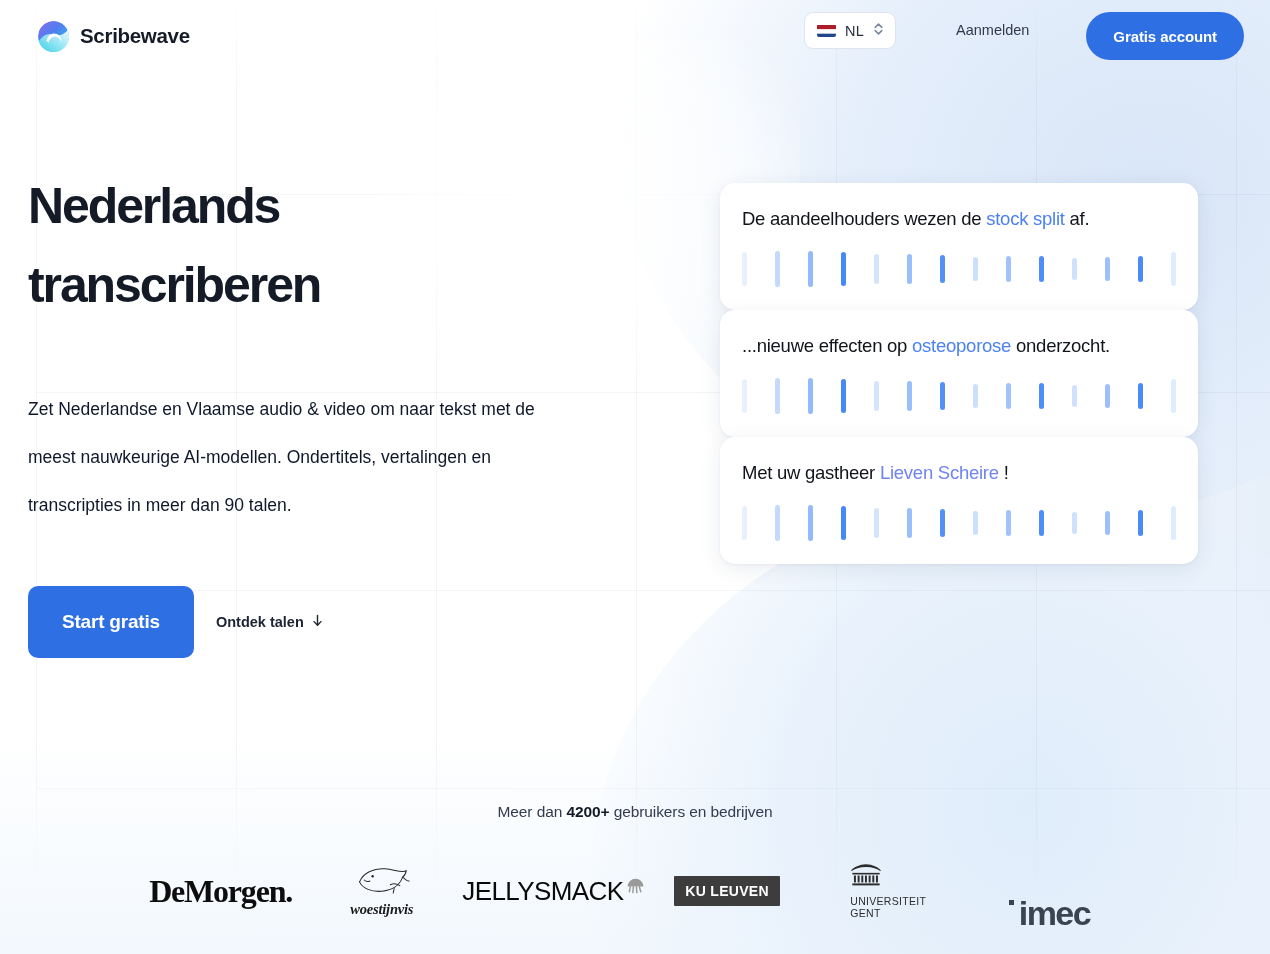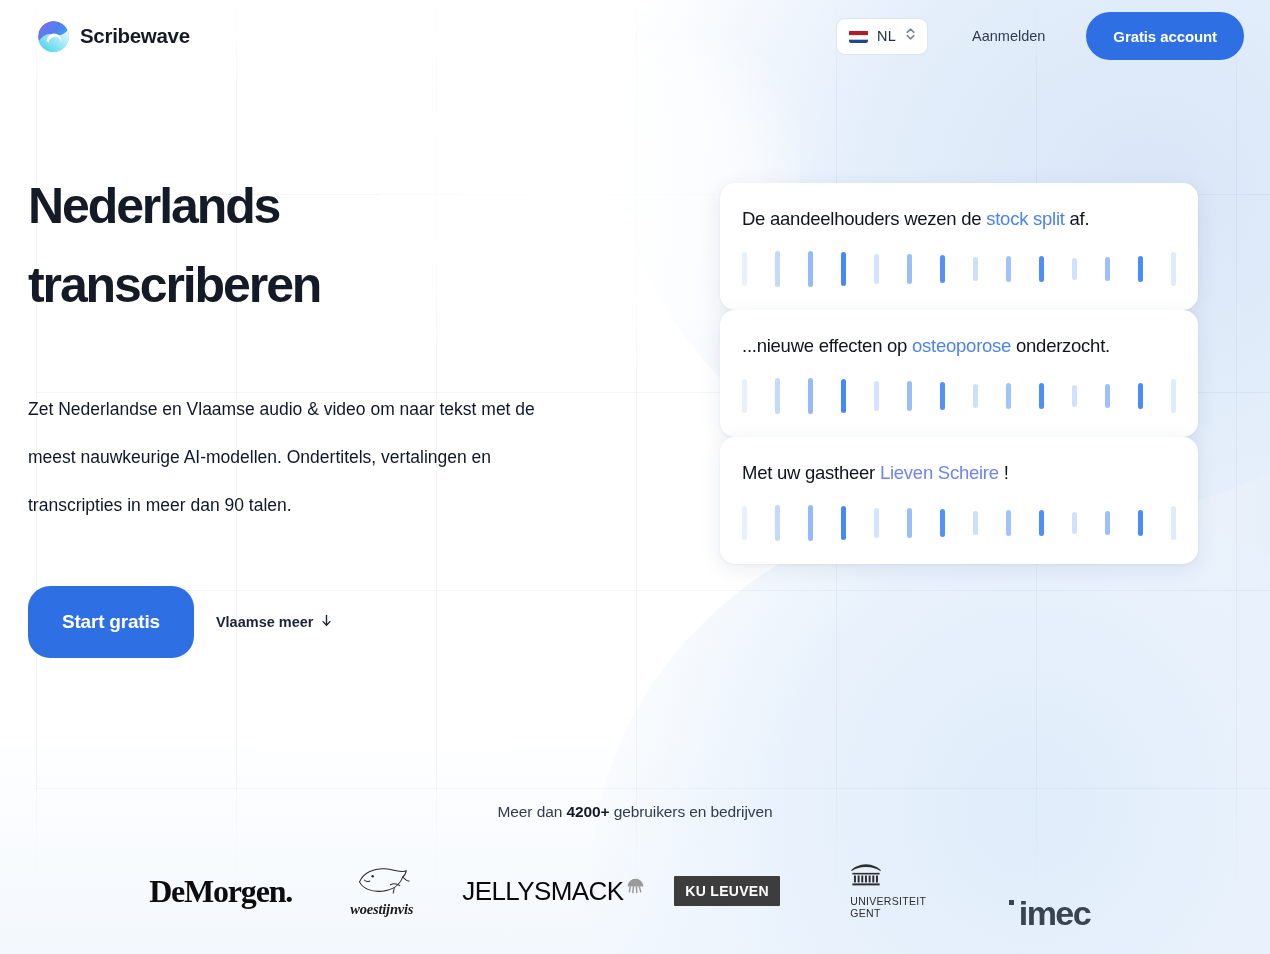--- a/index.html
+++ b/index.html
@@ -124,22 +124,22 @@
     color: #475067;
     text-decoration: none;
     padding: 8px 19px;
     cursor: pointer;
     white-space: nowrap;
   }
 
   .header-right {
     margin-left: auto;
     display: flex;
-    align-items: center;
-    gap: 0;
+    align-items: flex-start;
+    gap: 16px;
   }
 
   .lang-select {
     display: flex;
     align-items: center;
     gap: 9px;
     height: 37px;
     padding: 0 11px 0 12px;
     border: 1px solid #e0e4ec;
     border-radius: 9px;
@@ -217,21 +217,21 @@
   .hero-actions {
     margin-top: 57px;
     display: flex;
     align-items: center;
     gap: 22px;
   }
   .btn-primary {
     height: 72px;
     padding: 0 34px;
     border: none;
-    border-radius: 22px;
+    border-radius: 10px;
     background: #2f6fe4;
     color: #fff;
     font-size: 19px;
     font-weight: 700;
     font-family: inherit;
     cursor: pointer;
     letter-spacing: -.2px;
   }
   .link-more {
     display: inline-flex;
@@ -463,21 +463,21 @@
   <div class="hero-left">
     <h1 class="hero-title">Nederlands
 transcriberen</h1>
     <p class="hero-sub">Zet Nederlandse en Vlaamse audio &amp; video om naar tekst met de
 meest nauwkeurige AI-modellen. Ondertitels, vertalingen en
 transcripties in meer dan 90 talen.</p>
 
     <div class="hero-actions">
       <button class="btn-primary">Start gratis</button>
       <a class="link-more" href="#">
-        <span>Vlaamse meer</span>
+        <span>Ontdek talen</span>
         <span>
           <svg viewBox="0 0 14 16" width="13" height="15" xmlns="http://www.w3.org/2000/svg" fill="none" stroke="#1c2433" stroke-width="1.5" stroke-linecap="round" stroke-linejoin="round">
             <path d="M7 2.5 V12.6"></path>
             <path d="M3.3 9.2 7 13 10.7 9.2"></path>
           </svg>
         </span>
       </a>
     </div>
   </div>
 

